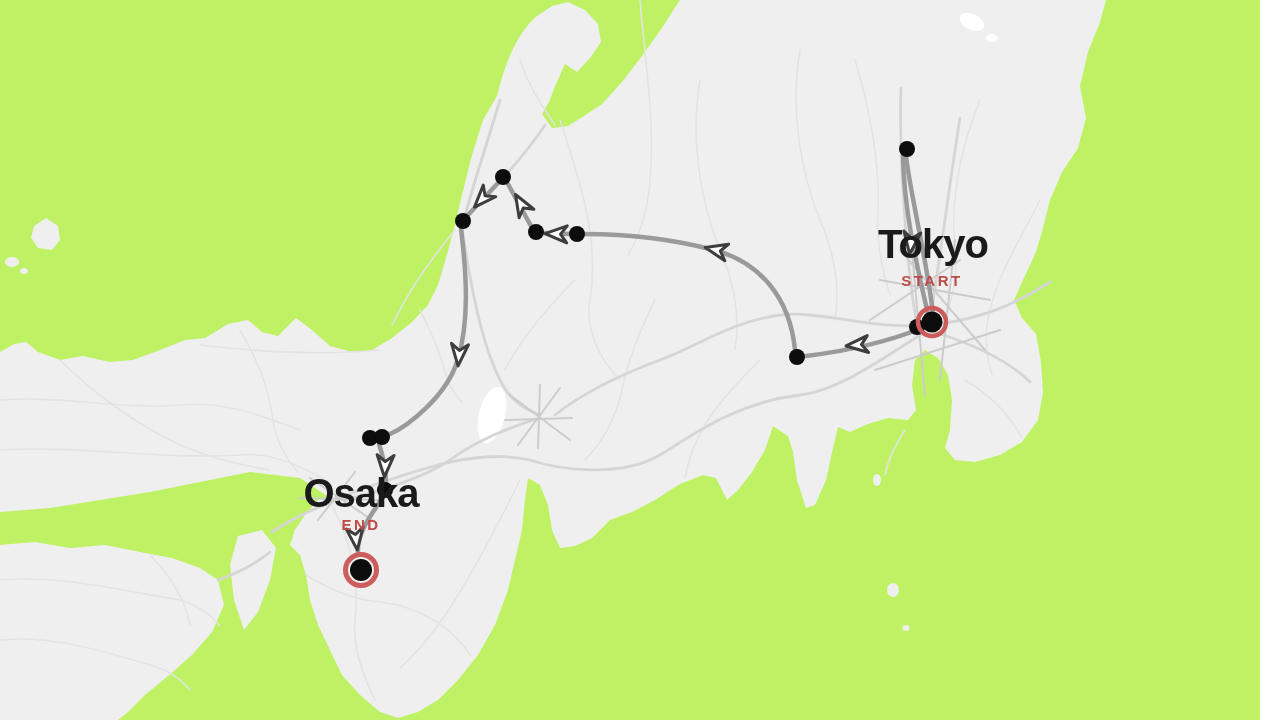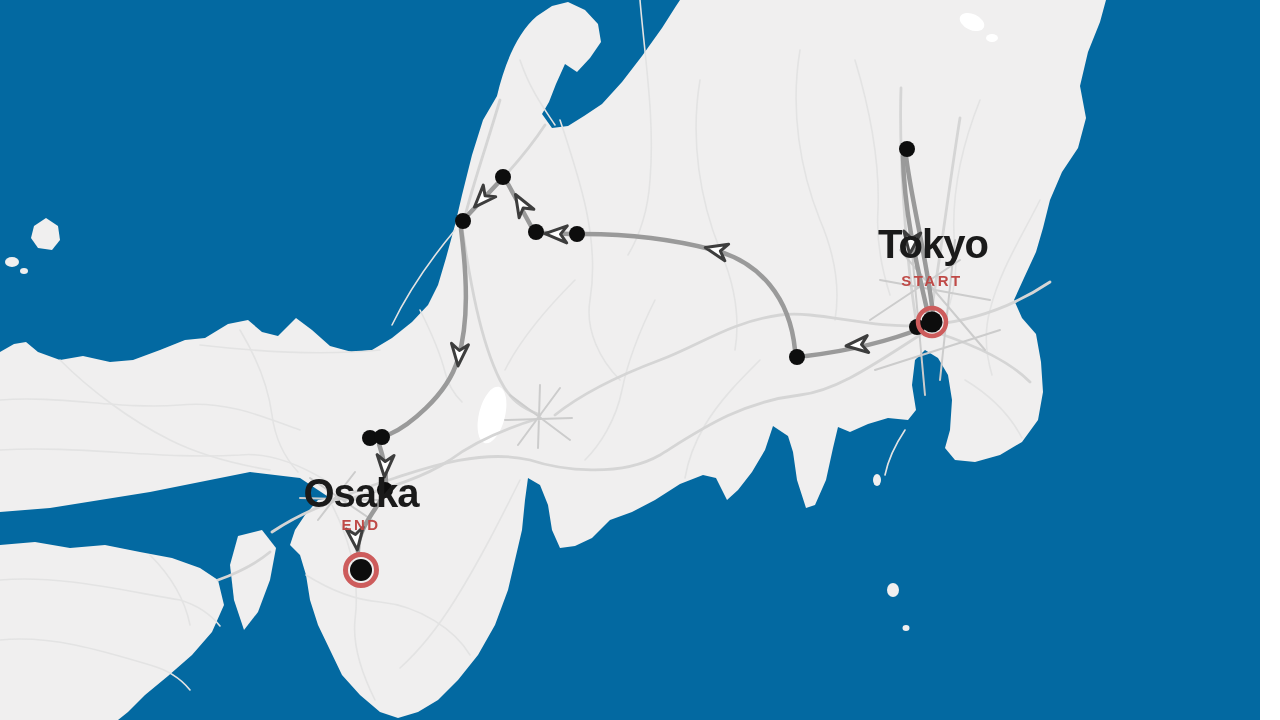--- a/index.html
+++ b/index.html
@@ -1,16 +1,16 @@
 <!DOCTYPE html>
 <html><head>
 <meta charset="utf-8">
 <style>
   html,body{margin:0;padding:0;background:#ffffff;overflow:hidden;}
-  .map-wrap{position:relative;width:1260px;height:720px;background:#0369a1;font-family:"Liberation Sans",sans-serif;}
+  .map-wrap{position:relative;width:1260px;height:720px;background:#bef264;font-family:"Liberation Sans",sans-serif;}
   svg{display:block;}
   text{font-family:"Liberation Sans","DejaVu Sans",sans-serif;}
   .city-label{font-weight:bold;font-size:40px;letter-spacing:-1px;}
   .tag-label{font-weight:bold;font-size:15px;letter-spacing:2.5px;}
 </style>
 </head>
 <body>
 
 <div class="map-wrap">
 <svg width="1280" height="720" viewBox="0 0 1280 720" xmlns="http://www.w3.org/2000/svg">

